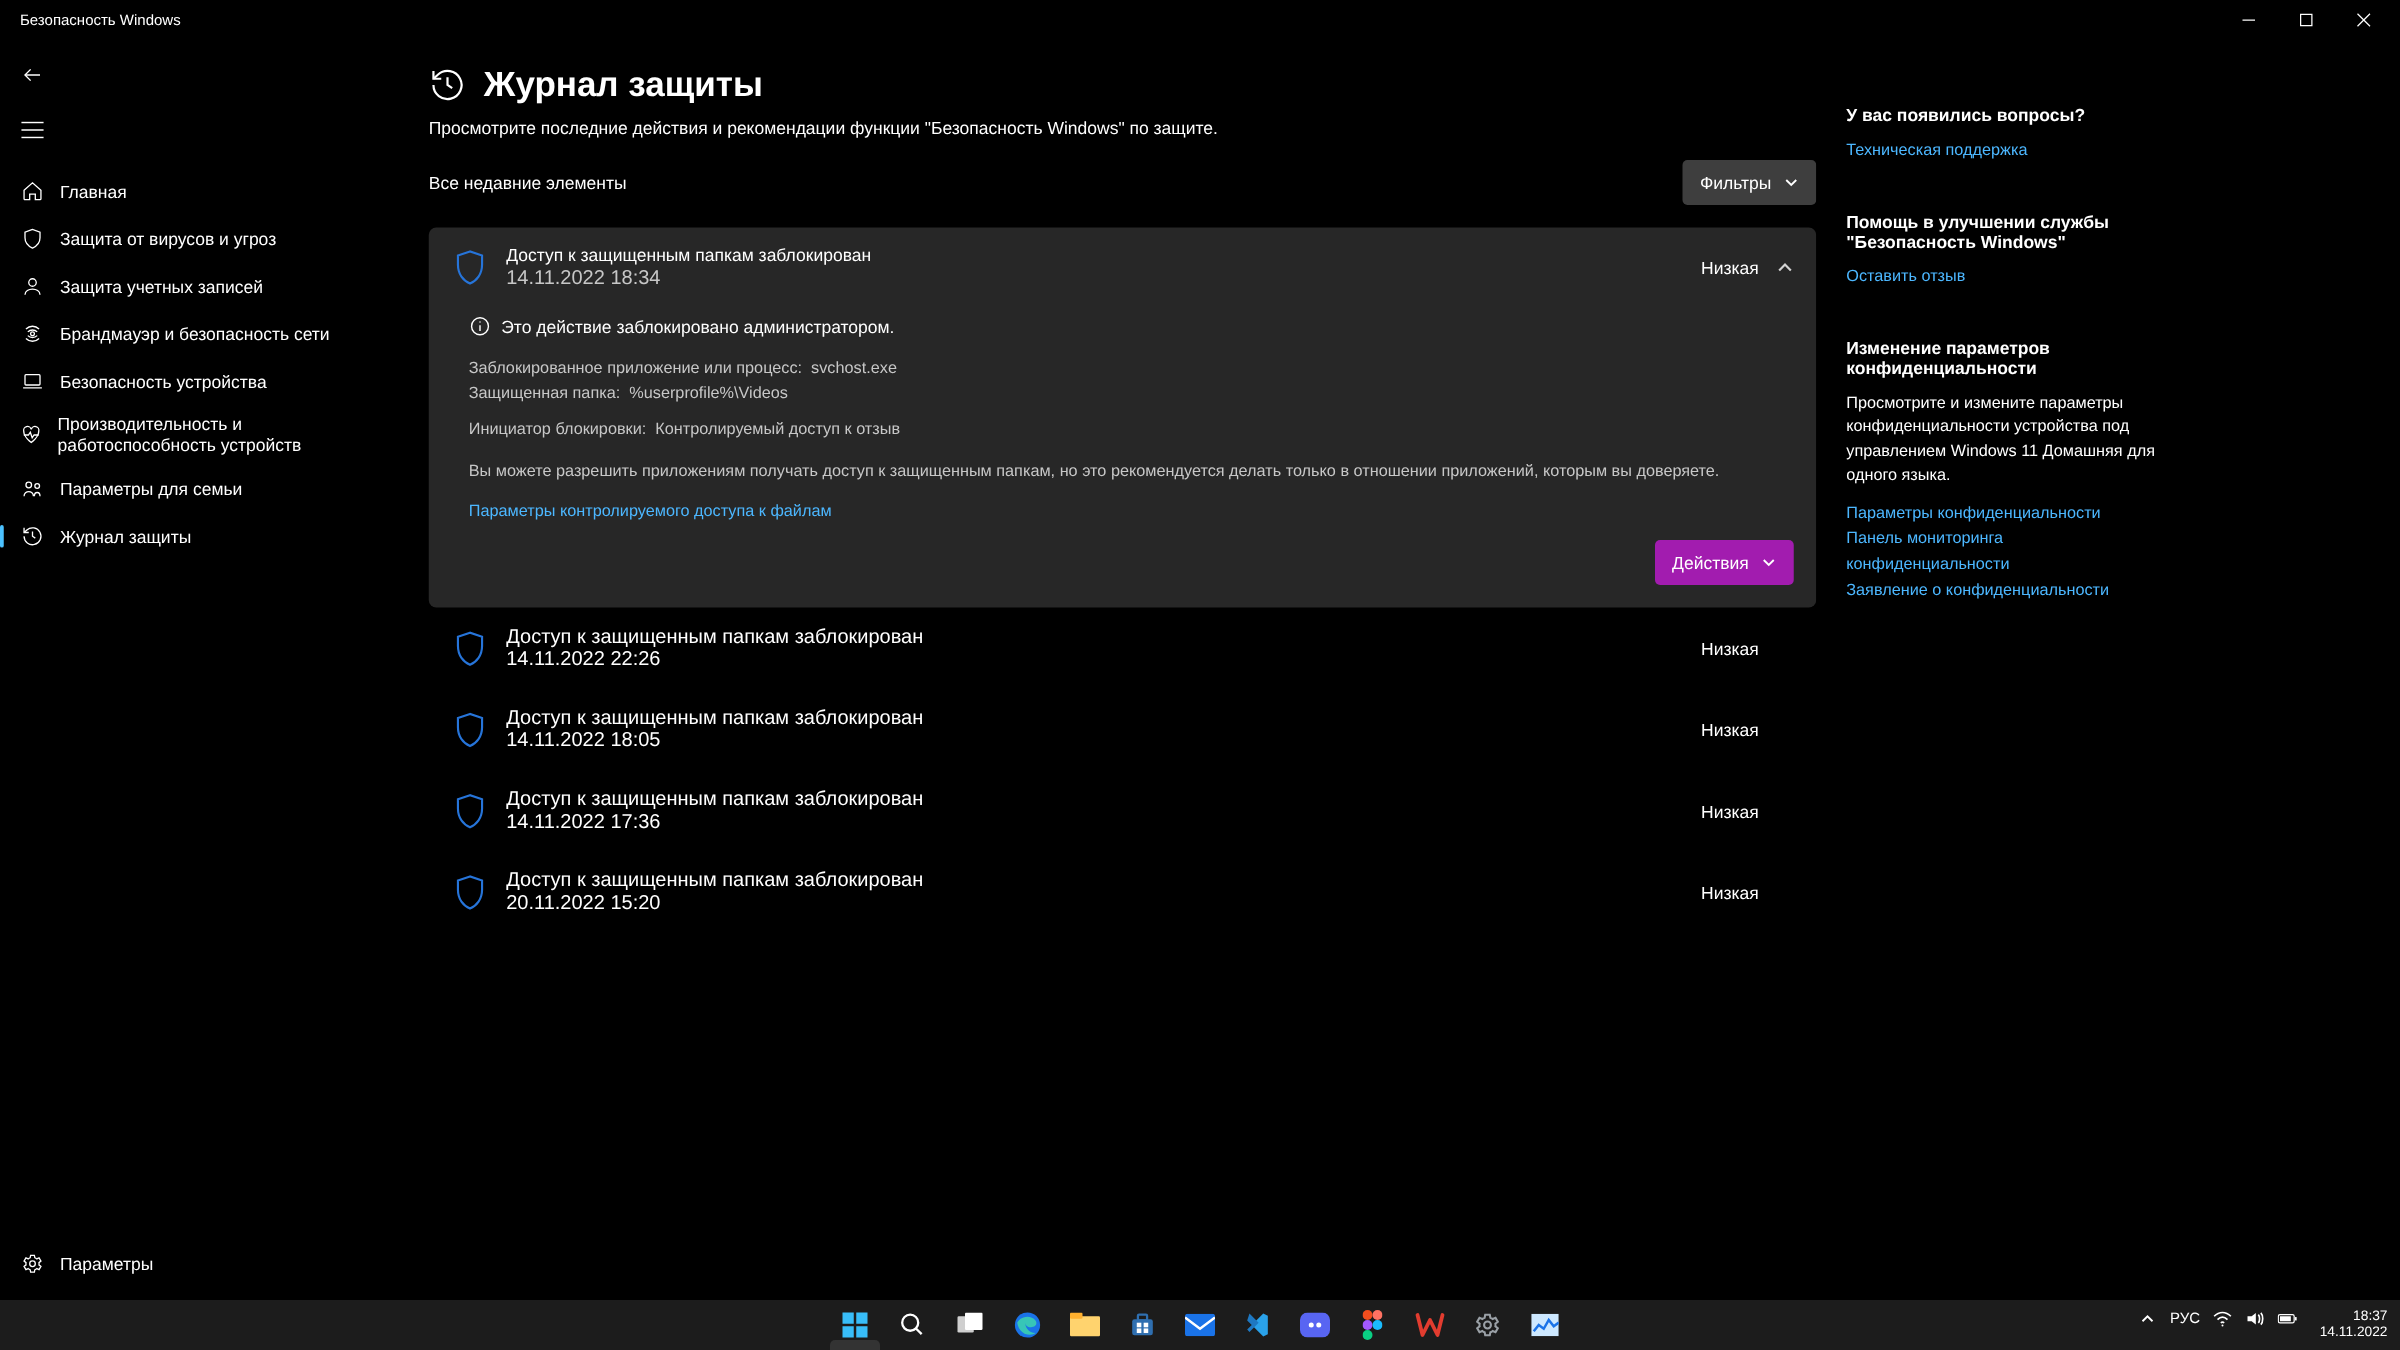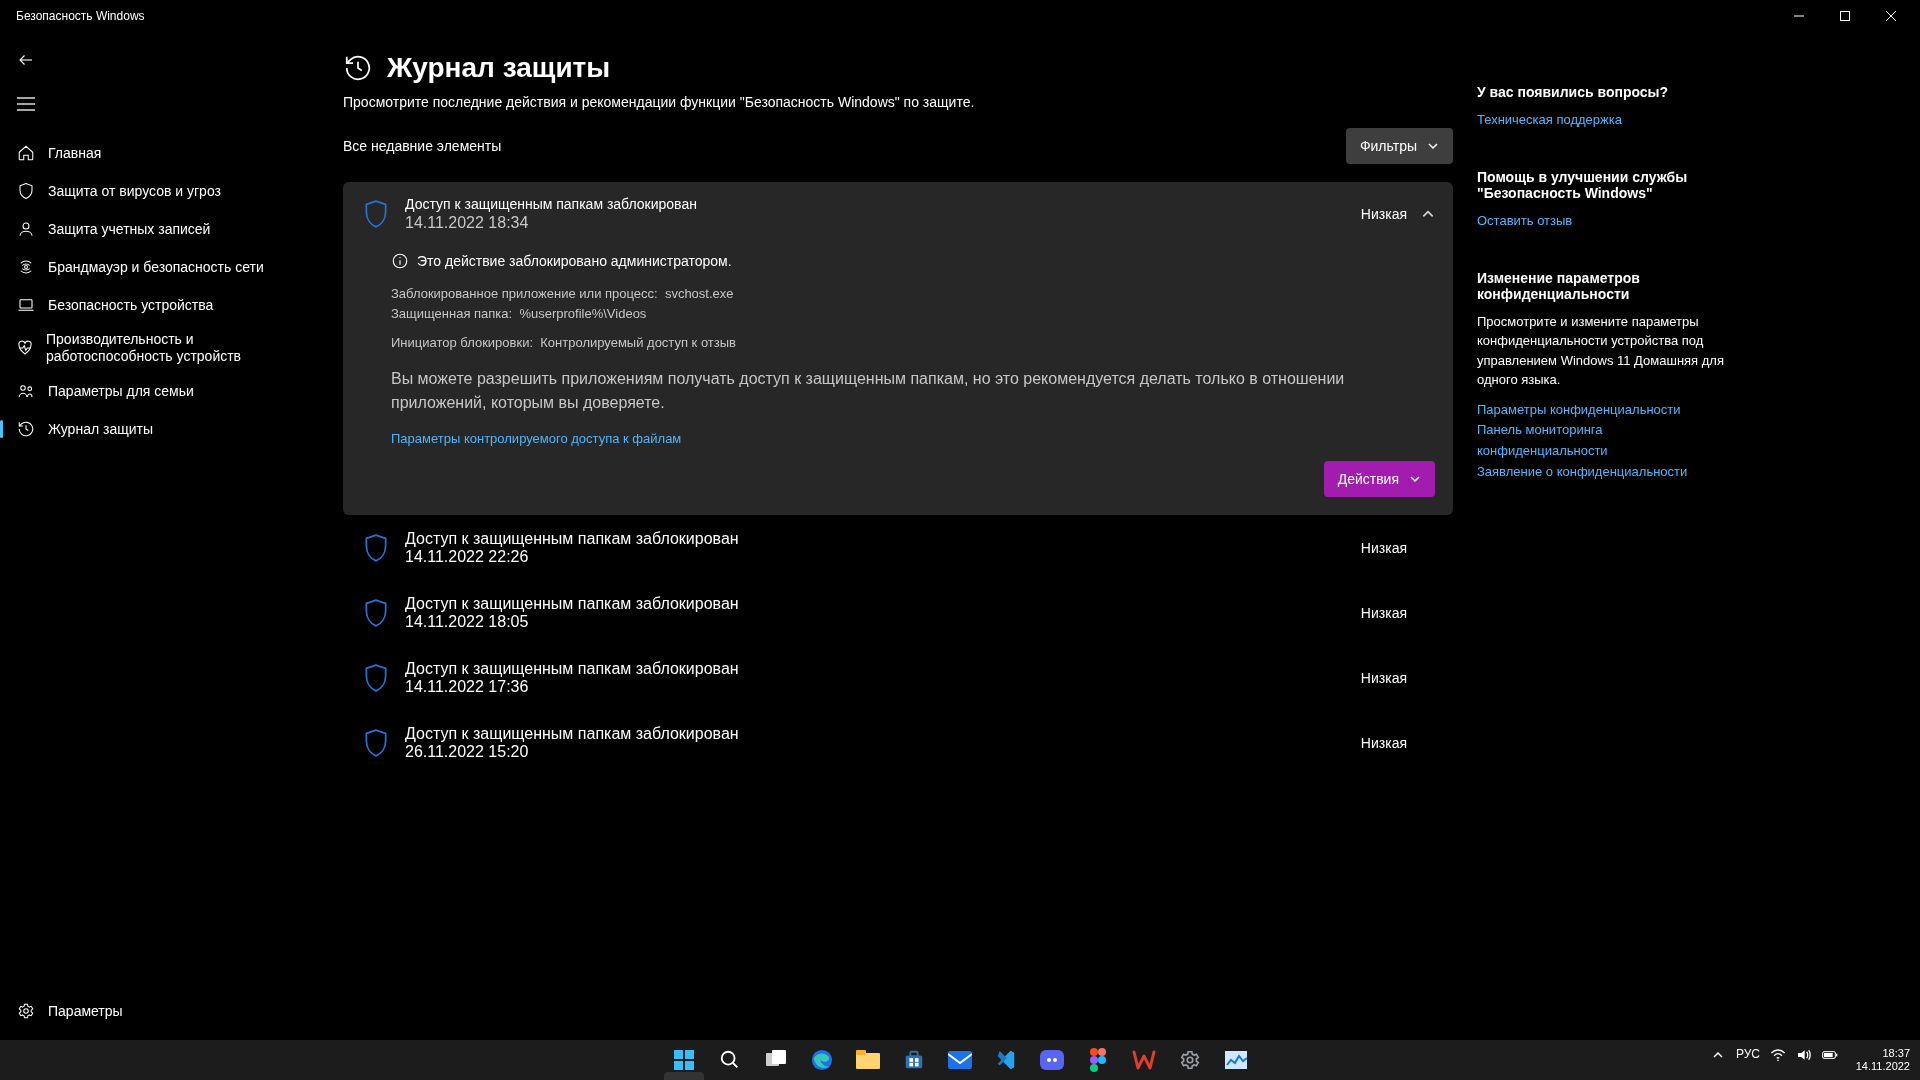--- a/index.html
+++ b/index.html
@@ -42,25 +42,25 @@
   .btn{background:var(--btn);border:none;color:#fff;height:36px;padding:0 14px;border-radius:4px;font-size:14px;display:flex;align-items:center;gap:10px;}
   
   .card{background:var(--card);border-radius:6px;margin-bottom:0;}
   .item{display:flex;align-items:center;padding:14px 18px;}
   .item .shield{width:30px;display:flex;justify-content:center;}
   .item .texts{flex:1;margin-left:14px;}
   .item .t1{font-size:14px;}
   .item .t2{font-size:16px;color:var(--muted);margin-top:2px;}
   .item .sev{font-size:14px;margin-right:14px;}
   .item .chev{opacity:.8;}
-  .details{padding:0 18px 18px 18px;}
+  .details{padding:0 18px 18px 2px;}
   .info-line{display:flex;align-items:center;font-size:14px;margin:6px 0 14px 30px;}
   .info-line svg{margin-right:8px;flex-shrink:0;}
   .kv{font-size:13px;color:var(--muted);margin-left:30px;line-height:1.5;}
-  .para{font-size:16px;color:var(--muted);margin:14px 0 14px 30px;line-height:1.5;}
+  .para{font-size:13px;color:var(--muted);margin:14px 0 14px 30px;line-height:1.5;}
   .link{color:var(--link);font-size:13px;margin-left:30px;display:inline-block;}
   .actions-row{display:flex;justify-content:flex-end;margin-top:14px;}
   .plain-item{display:flex;align-items:center;padding:14px 18px;border-top:1px solid transparent;}
   .plain-item .shield{width:30px;display:flex;justify-content:center;}
   .plain-item .texts{flex:1;margin-left:14px;}
   .plain-item .sev{font-size:14px;margin-right:14px;}
   
   .right{width:300px;padding:52px 24px 0 24px;display:flex;flex-direction:column;gap:38px;}
   .right h3{font-size:14px;font-weight:600;margin:0 0 10px 0;}
   .right .rlink{color:var(--link);font-size:13px;line-height:1.6;display:block;}
@@ -327,21 +327,21 @@
           </span>
       </div>
       <div class="plain-item">
         <span class="shield">
             <svg width="26" height="30" viewBox="0 0 24 28" fill="none" stroke="#2674d9" stroke-width="1.6">
               <path d="M12 2 3 5v7c0 7 4 12 9 14 5-2 9-7 9-14V5z"></path>
             </svg>
           </span>
         <div class="texts">
           <div class="t1">Доступ к защищенным папкам заблокирован</div>
-          <div class="t2">26.11.2022 15:20</div>
+          <div class="t2">20.11.2022 15:20</div>
         </div>
         <div class="sev">Низкая</div>
         <span style="visibility:hidden;">
             <svg width="14" height="14"></svg>
           </span>
       </div>
     </div>
 
     <div class="right">
       <div>

